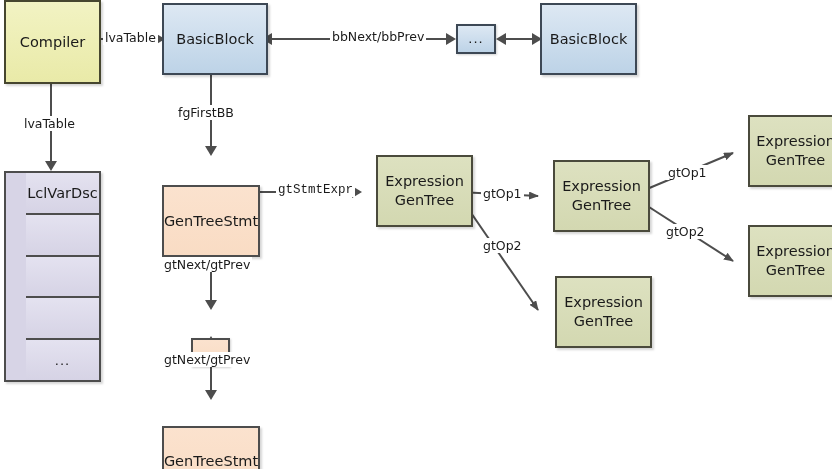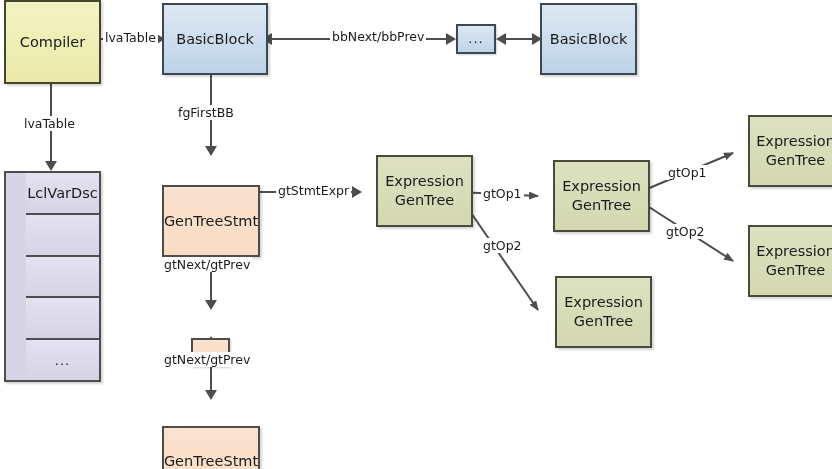--- a/index.html
+++ b/index.html
@@ -169,21 +169,21 @@
   <div class="edge v" style="left:50px; top:75px; width:2px; height:90px;"></div>
   <div class="arrow down" style="left:45px; top:161px;"></div>
   <div class="elabel" style="left:22px; top:116px;">lvaTable</div>
 
   <div class="edge v" style="left:210px; top:74px; width:2px; height:76px;"></div>
   <div class="arrow down" style="left:205px; top:146px;"></div>
   <div class="elabel" style="left:176px; top:105px;">fgFirstBB</div>
 
   <div class="edge h" style="left:260px; top:191px; width:96px;"></div>
   <div class="arrow right" style="left:352px; top:186px;"></div>
-  <div class="elabel" style="left:276px; top:183px;">gtStmtExpr</div>
+  <div class="elabel" style="left:276px; top:183px;font-family:Liberation Mono, monospace;">gtStmtExpr</div>
 
   <div class="edge v" style="left:210px; top:229px; width:2px; height:76px;"></div>
   <div class="arrow up" style="left:205px; top:227px;"></div>
   <div class="arrow down" style="left:205px; top:300px;"></div>
   <div class="elabel" style="left:162px; top:257px;">gtNext/gtPrev</div>
 
   <div class="edge v" style="left:210px; top:338px; width:2px; height:56px;"></div>
   <div class="arrow up" style="left:205px; top:336px;"></div>
   <div class="arrow down" style="left:205px; top:390px;"></div>
   <div class="elabel" style="left:162px; top:352px;">gtNext/gtPrev</div>

